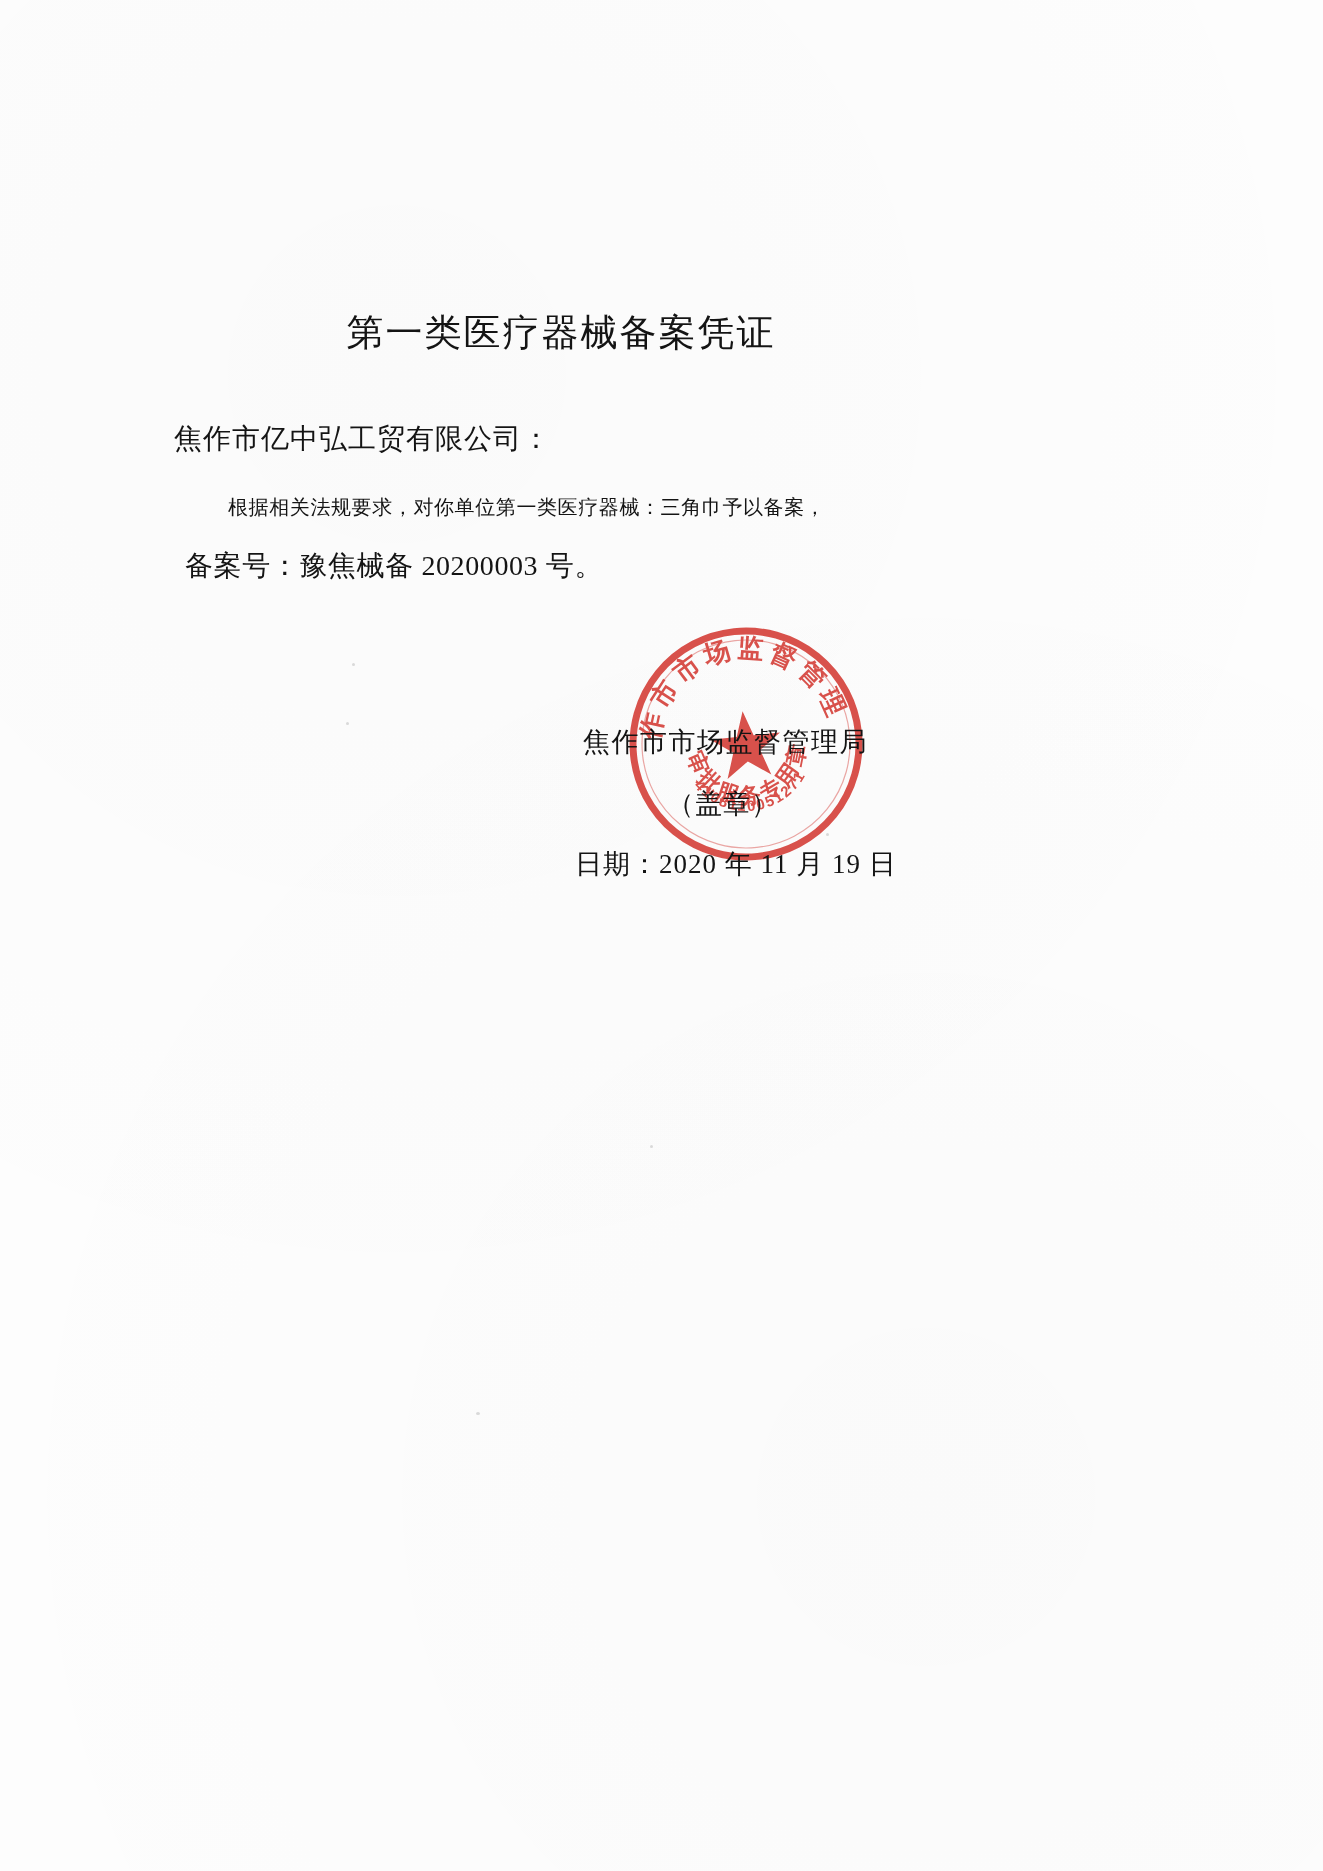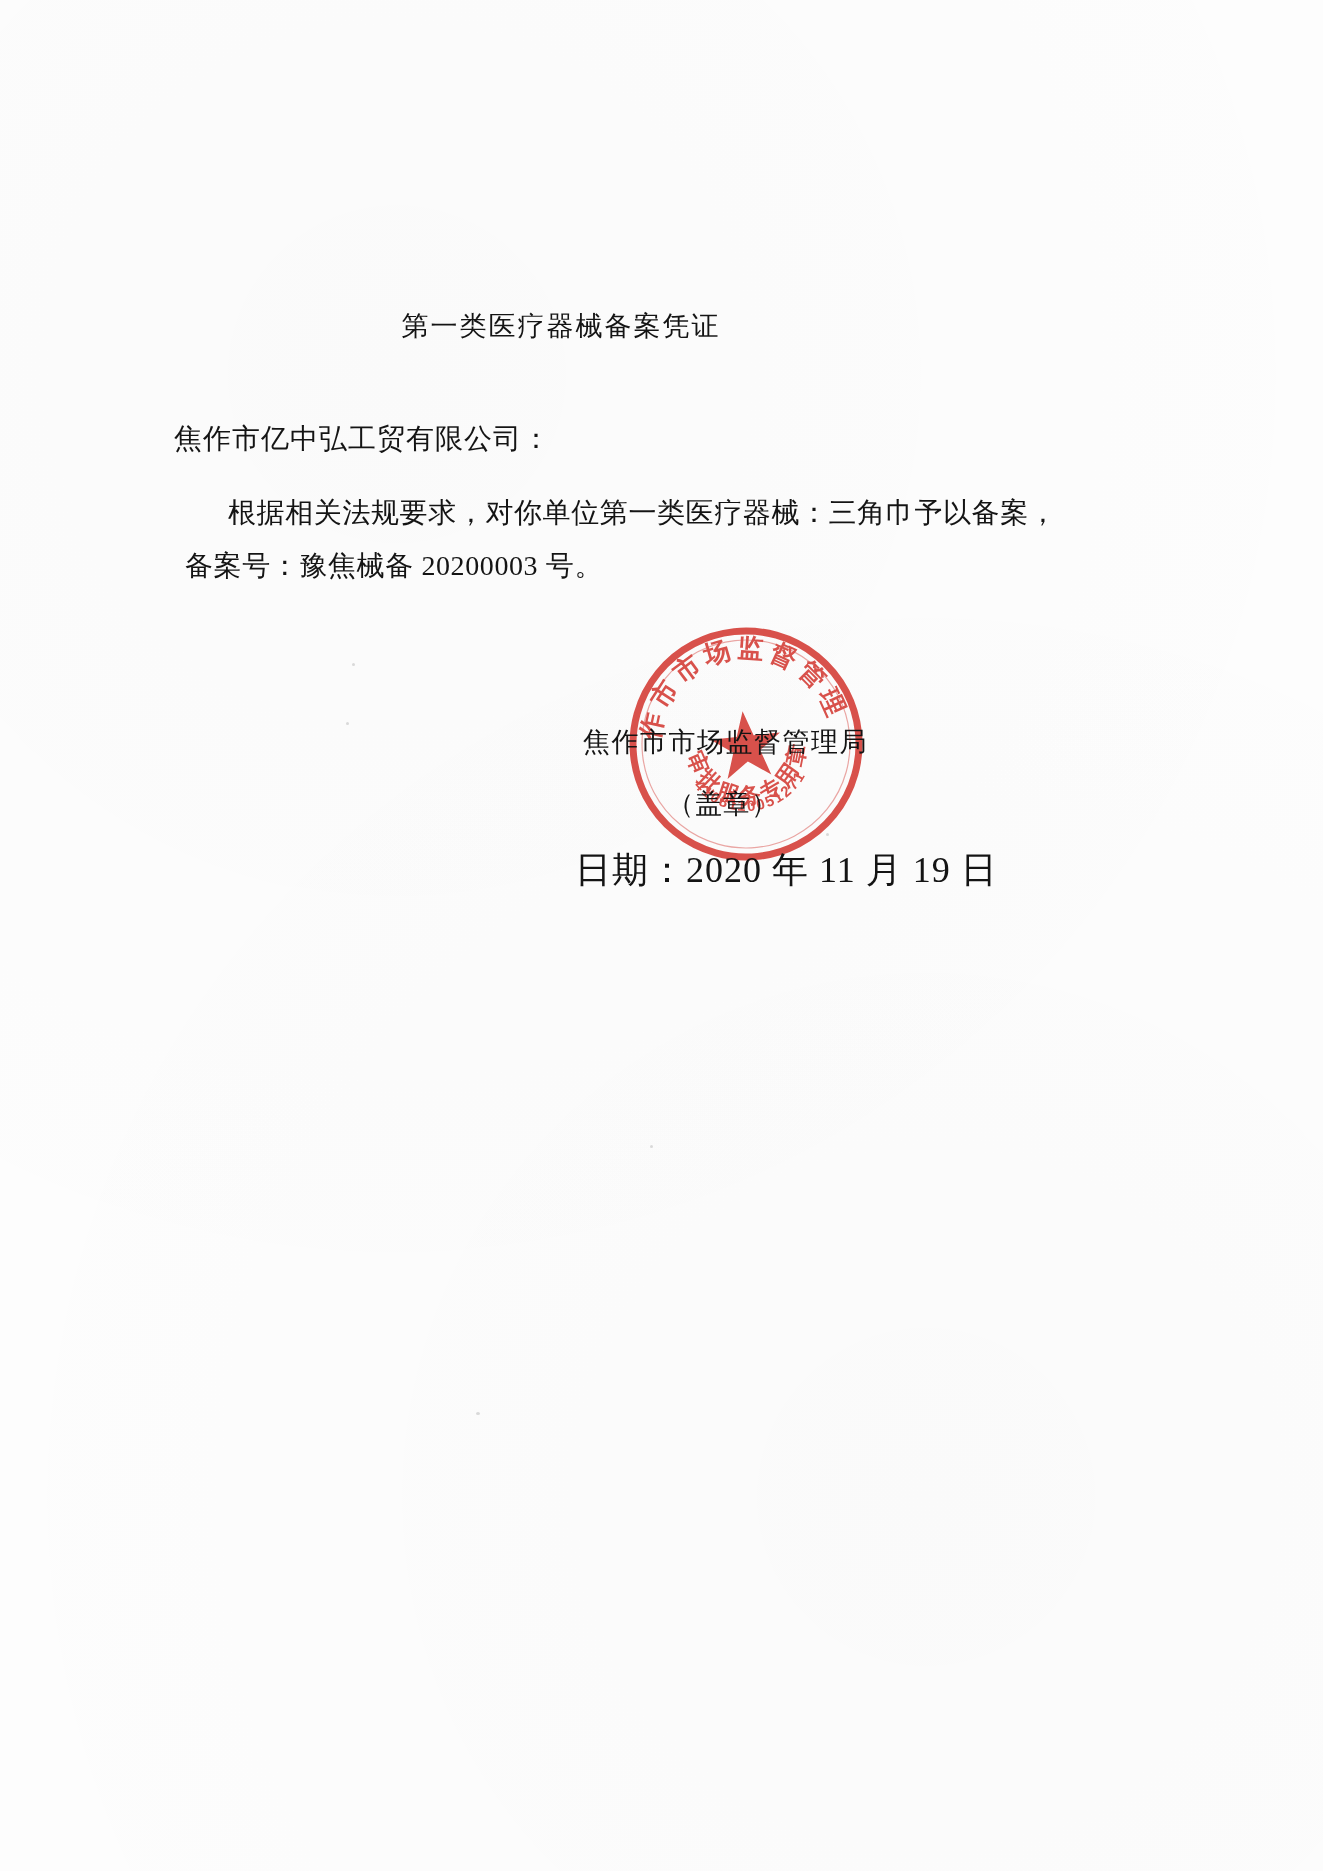--- a/index.html
+++ b/index.html
@@ -33,40 +33,40 @@
     width: 1323px;
     height: 1871px;
   }
 
   .doc-title {
     position: absolute;
     left: 0;
     top: 308px;
     width: 1122px;
     text-align: center;
-    font-size: 27px;
+    font-size: 37px;
     letter-spacing: 2px;
     color: #141414;
   }
 
   .addressee {
     position: absolute;
     left: 174px;
     top: 420px;
     font-size: 28px;
     letter-spacing: 1px;
     color: #141414;
   }
 
   .body-line-1 {
     position: absolute;
     left: 174px;
     top: 494px;
     width: 1000px;
-    font-size: 28px;
+    font-size: 20px;
     letter-spacing: 0.6px;
     text-indent: 54px;
     color: #141414;
   }
 
   .body-line-2 {
     position: absolute;
     left: 174px;
     top: 547px;
     width: 1000px;
@@ -88,21 +88,21 @@
     font-size: 27px;
     letter-spacing: 1.5px;
     margin: 0 0 26px 8px;
   }
   .sig-seal-note {
     font-size: 27px;
     letter-spacing: 1px;
     margin: 0 0 24px 92px;
   }
   .sig-date {
-    font-size: 36px;
+    font-size: 27px;
     letter-spacing: 1px;
     margin: 4px 0 0 0;
   }
 
   
   .seal {
     position: absolute;
     left: 627px;
     top: 625px;
     width: 238px;

